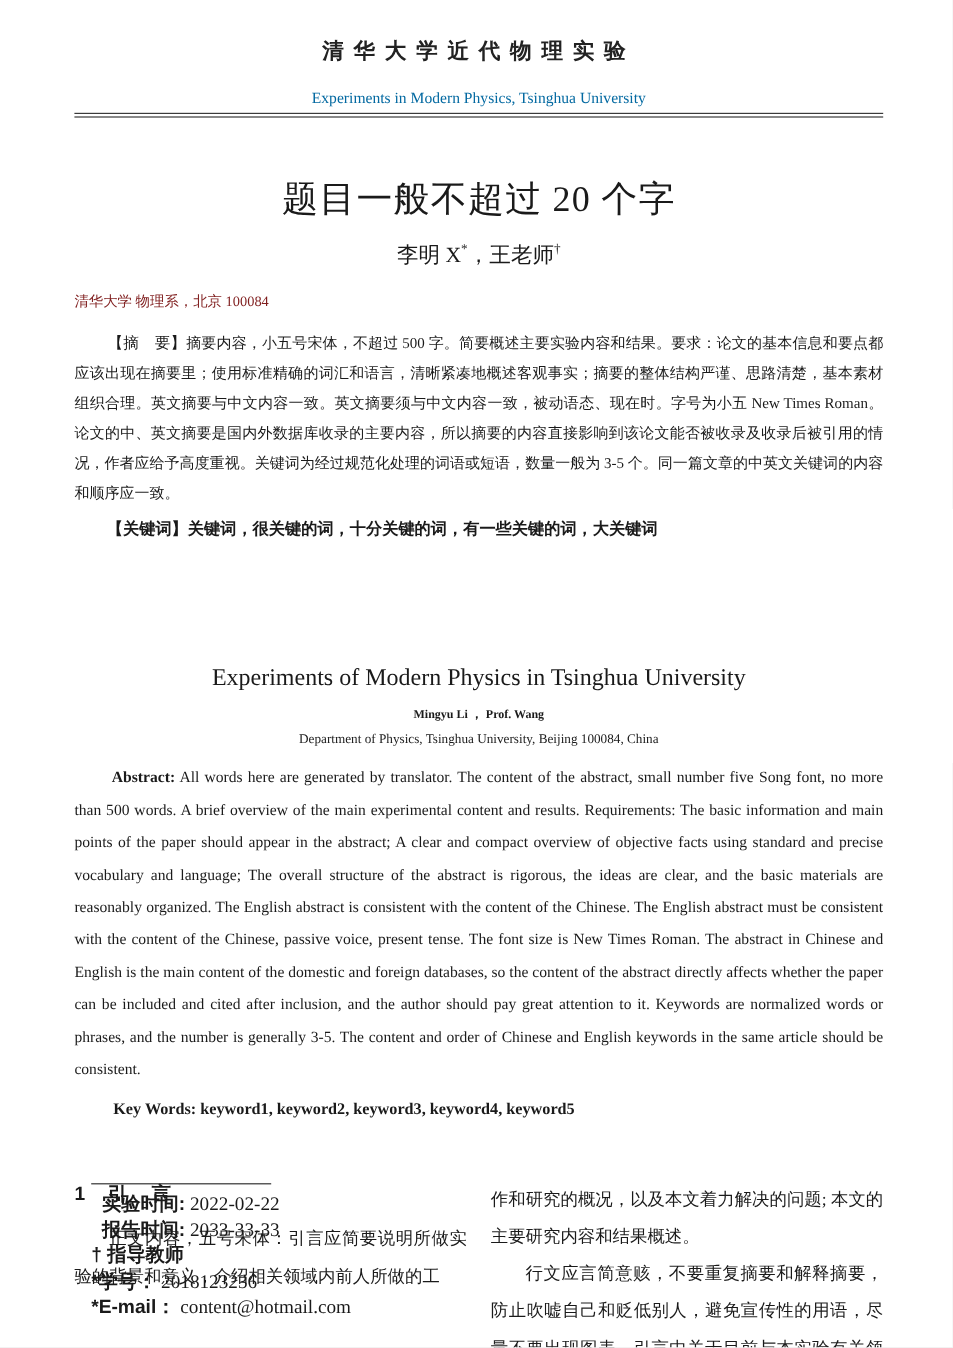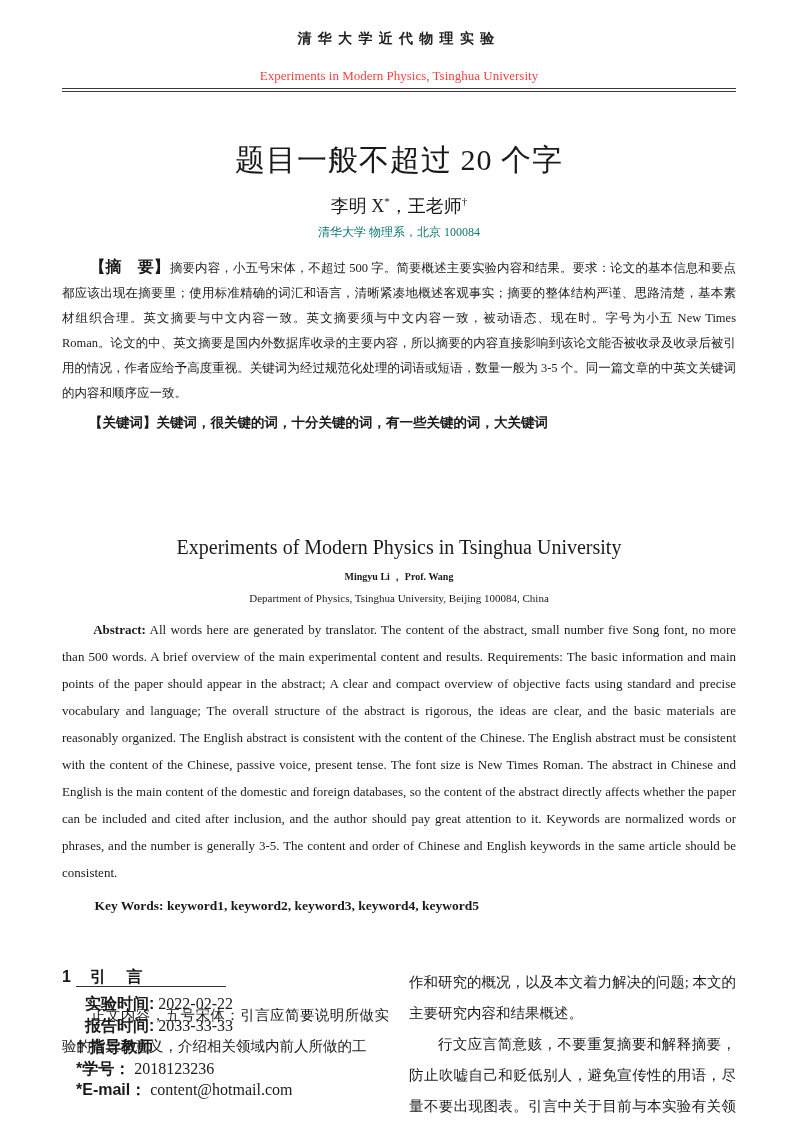--- a/index.html
+++ b/index.html
@@ -14,56 +14,56 @@
     font-family: "Liberation Serif", "DejaVu Serif", serif;
     overflow: hidden;
   }
   .content { padding: 30px 58px 0 62px; }
 
   
   .running-head { text-align: center; }
   .head-zh {
     font-family: "Liberation Sans", "DejaVu Sans", sans-serif;
     font-weight: bold;
-    font-size: 14px;
+    font-size: 18px;
     letter-spacing: 0.45em;
     color: #222;
   }
-  .head-en { font-size: 13px; margin-top: 20px; color: #ef4444; }
+  .head-en { font-size: 13px; margin-top: 20px; color: #0369a1; }
   .double-rule {
     margin-top: 4px;
     height: 4px;
     border-top: 1.5px solid #3a3a3a;
     border-bottom: 1px solid #3a3a3a;
   }
 
   
   .title-zh {
     margin-top: 48px;
     text-align: center;
     font-size: 30px;
     letter-spacing: 1px;
     font-weight: normal;
   }
   .authors-zh { margin-top: 13px; text-align: center; font-size: 18px; }
   .authors-zh sup { font-size: 11px; }
-  .affil-zh { margin-top: 6px; text-align: center; font-size: 12px; color: #0f766e; }
+  .affil-zh { margin-top: 19px; font-size: 12px; color: #7f1d1d; }
 
   
   .abstract-zh {
     margin-top: 13px;
     font-size: 12.5px;
     line-height: 25px;
     text-align: justify;
     text-indent: 2.2em;
   }
   .label-bold-zh {
     font-family: "Liberation Sans", "DejaVu Sans", sans-serif;
-    font-weight: bold;
-    font-size: 16px;
+    font-weight: normal;
+    font-size: 13px;
   }
   .keywords-zh {
     margin-top: 8px;
     font-family: "Liberation Sans", "DejaVu Sans", sans-serif;
     font-weight: bold;
     font-size: 13.5px;
     text-indent: 2em;
   }
 
   

